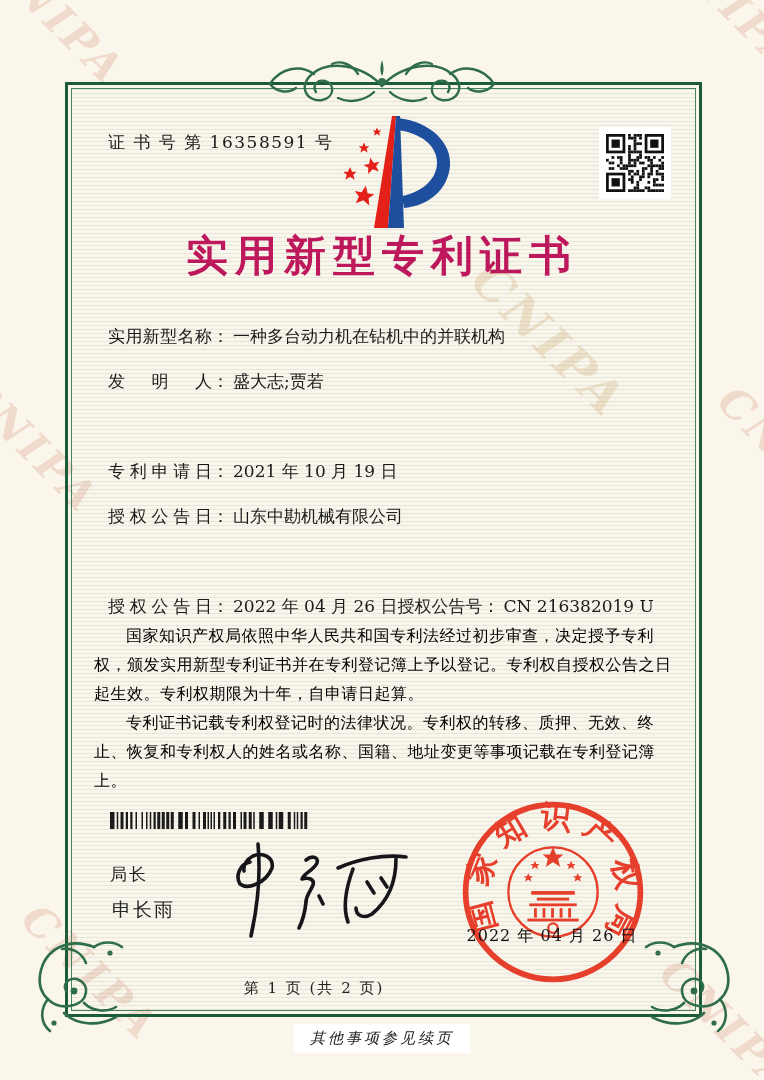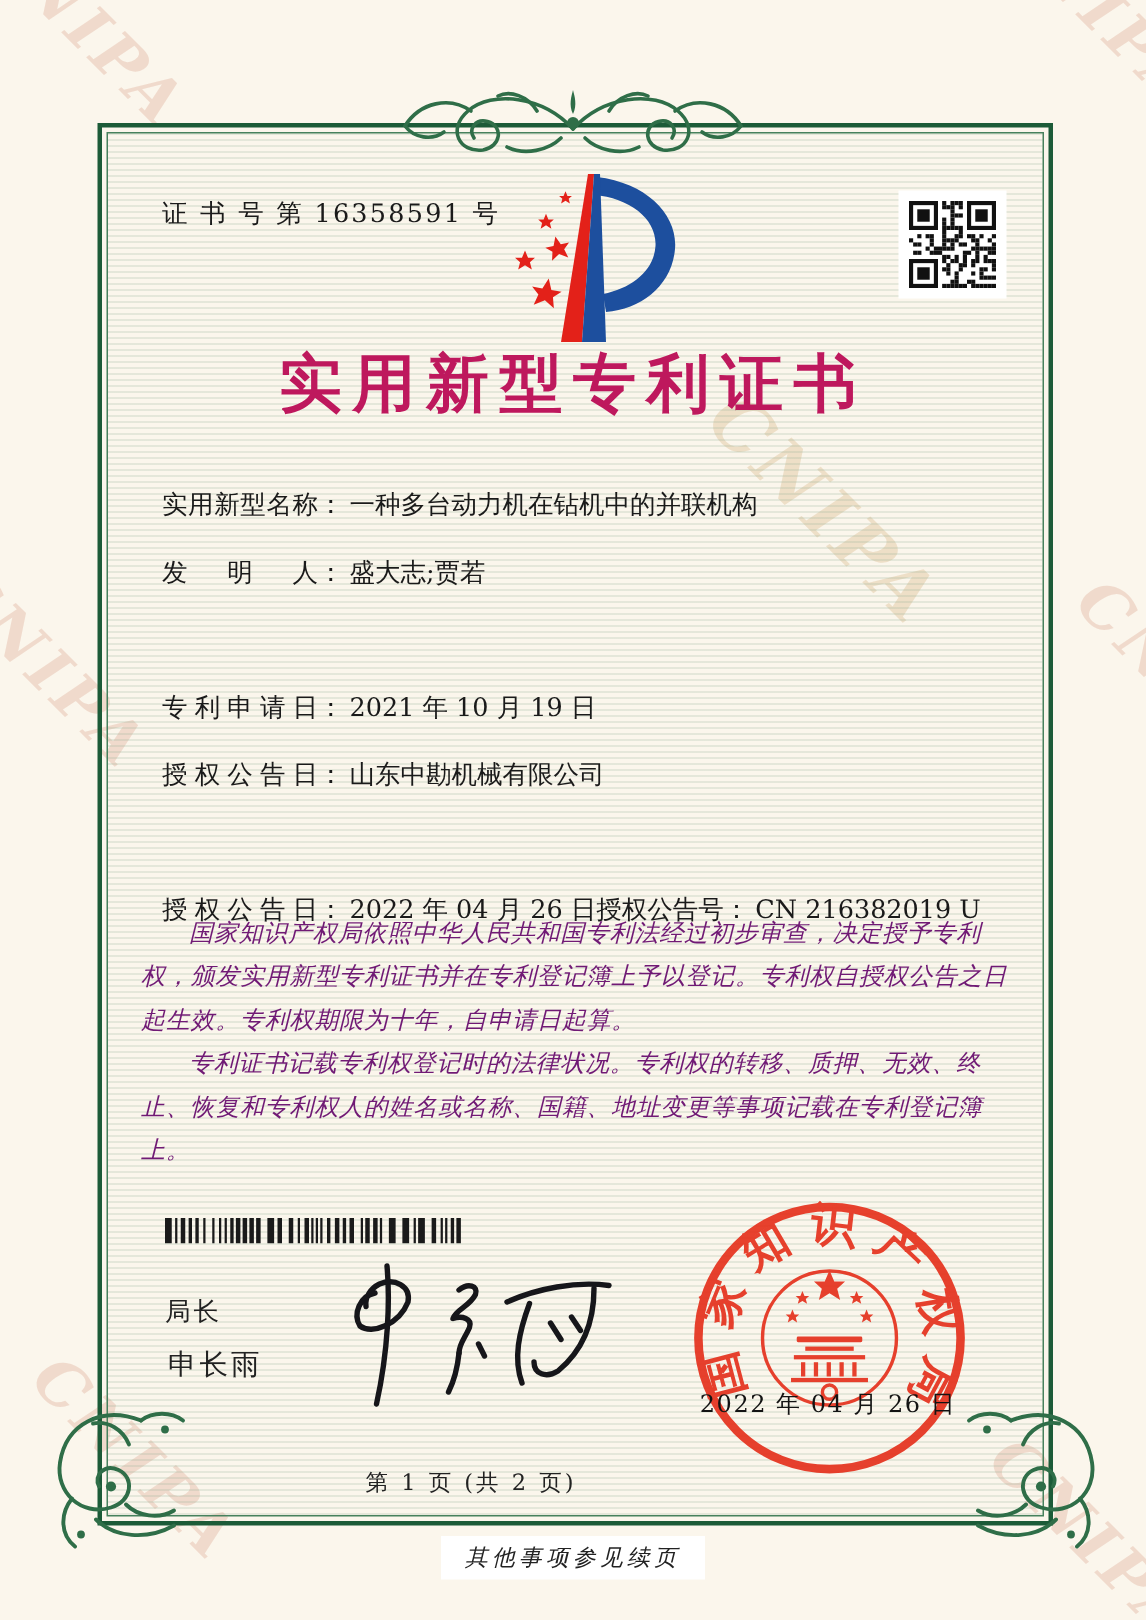--- a/index.html
+++ b/index.html
@@ -56,23 +56,23 @@
   .frow{position:absolute;left:108px;width:560px;font-size:17px;color:#1a1a1a;white-space:nowrap;}
   .flabel{
     display:inline-block;width:104px;vertical-align:bottom;
     text-align:justify;text-align-last:justify;text-justify:inter-character;
   }
   .fcolon{display:inline-block;margin-right:4px;}
   .fvalue{white-space:pre;}
   .fpair2{display:inline-block;}
   
   .body-text{
-    position:absolute;left:94px;top:607px;width:578px;
-    font-size:16px;line-height:29px;color:#701a75;
-    font-style:italic;letter-spacing:0.5px;
+    position:absolute;left:94px;top:621px;width:578px;
+    font-size:16px;line-height:29px;color:#000000;
+    letter-spacing:0.5px;
   }
   .body-text p{margin:0;text-indent:2em;}
   
   .barcode{position:absolute;left:110px;top:812px;}
   .sig-title{position:absolute;left:110px;top:863px;font-size:17px;letter-spacing:2px;}
   .sig-name{position:absolute;left:112px;top:897px;font-size:19px;letter-spacing:2px;font-family:Liberation Mono, monospace;}
   .signature{position:absolute;left:220px;top:838px;}
   .seal{position:absolute;left:458px;top:797px;}
   .seal-date{
     position:absolute;left:452px;top:926px;width:200px;

